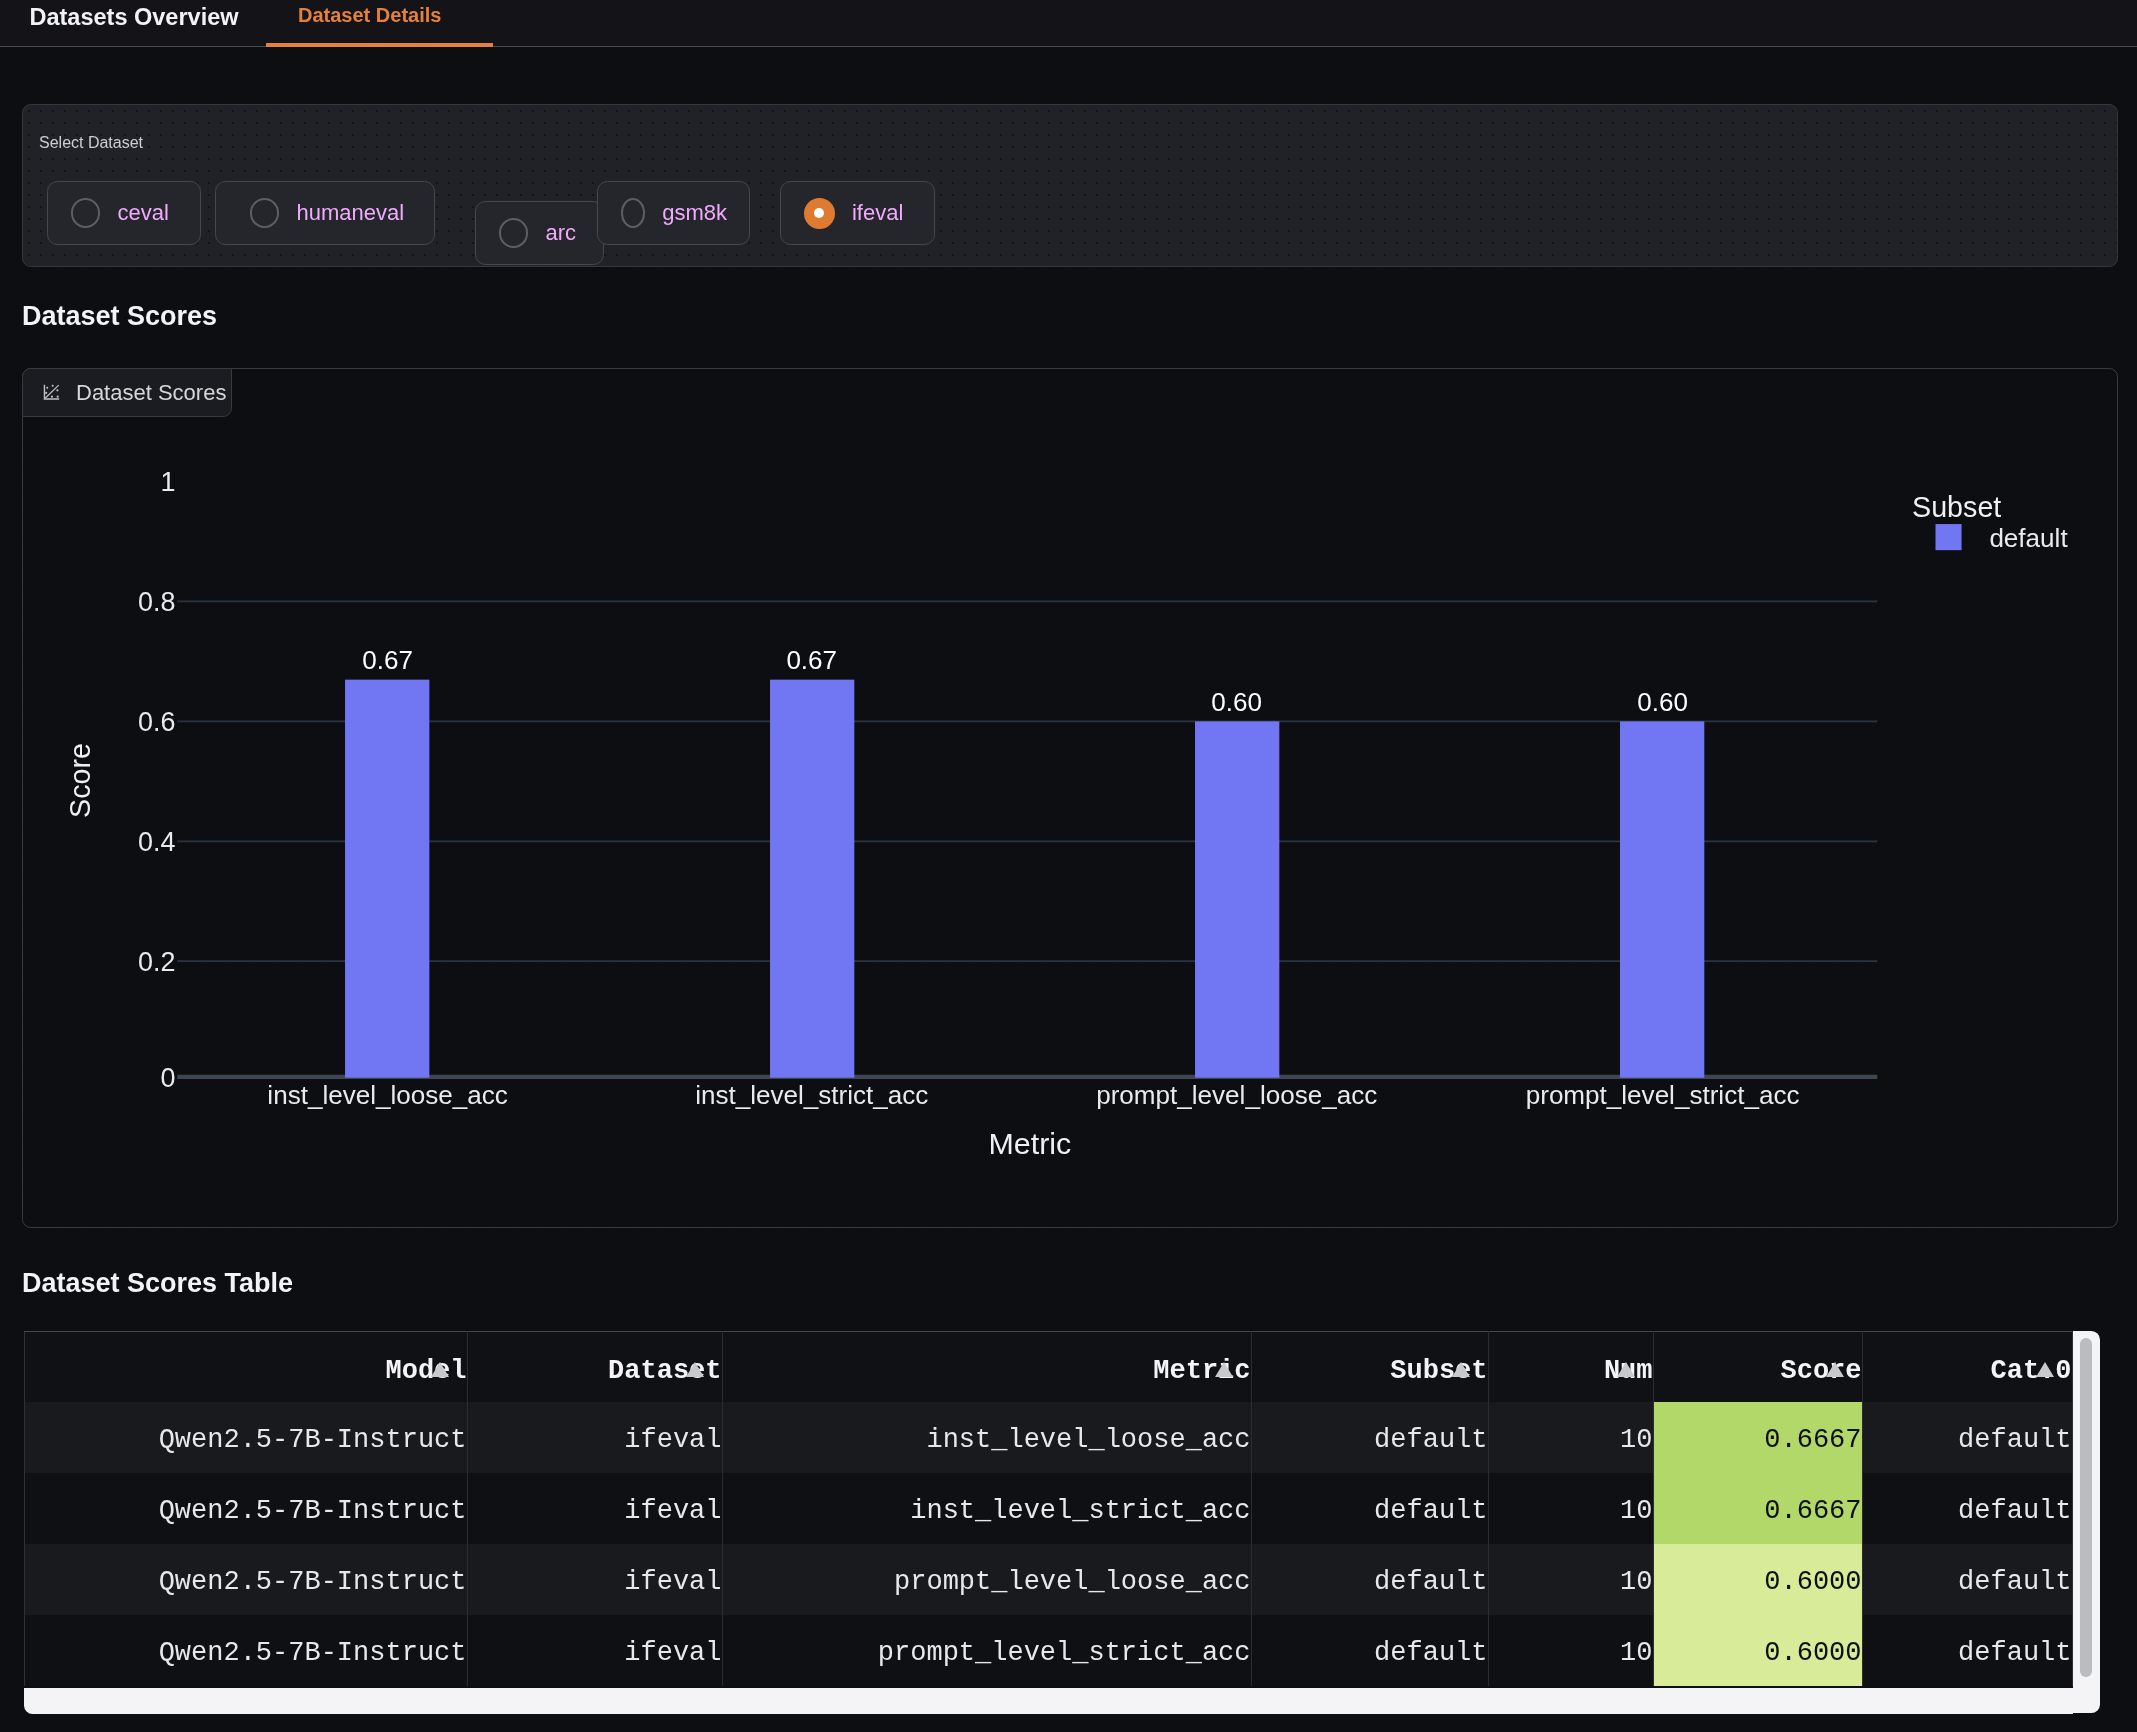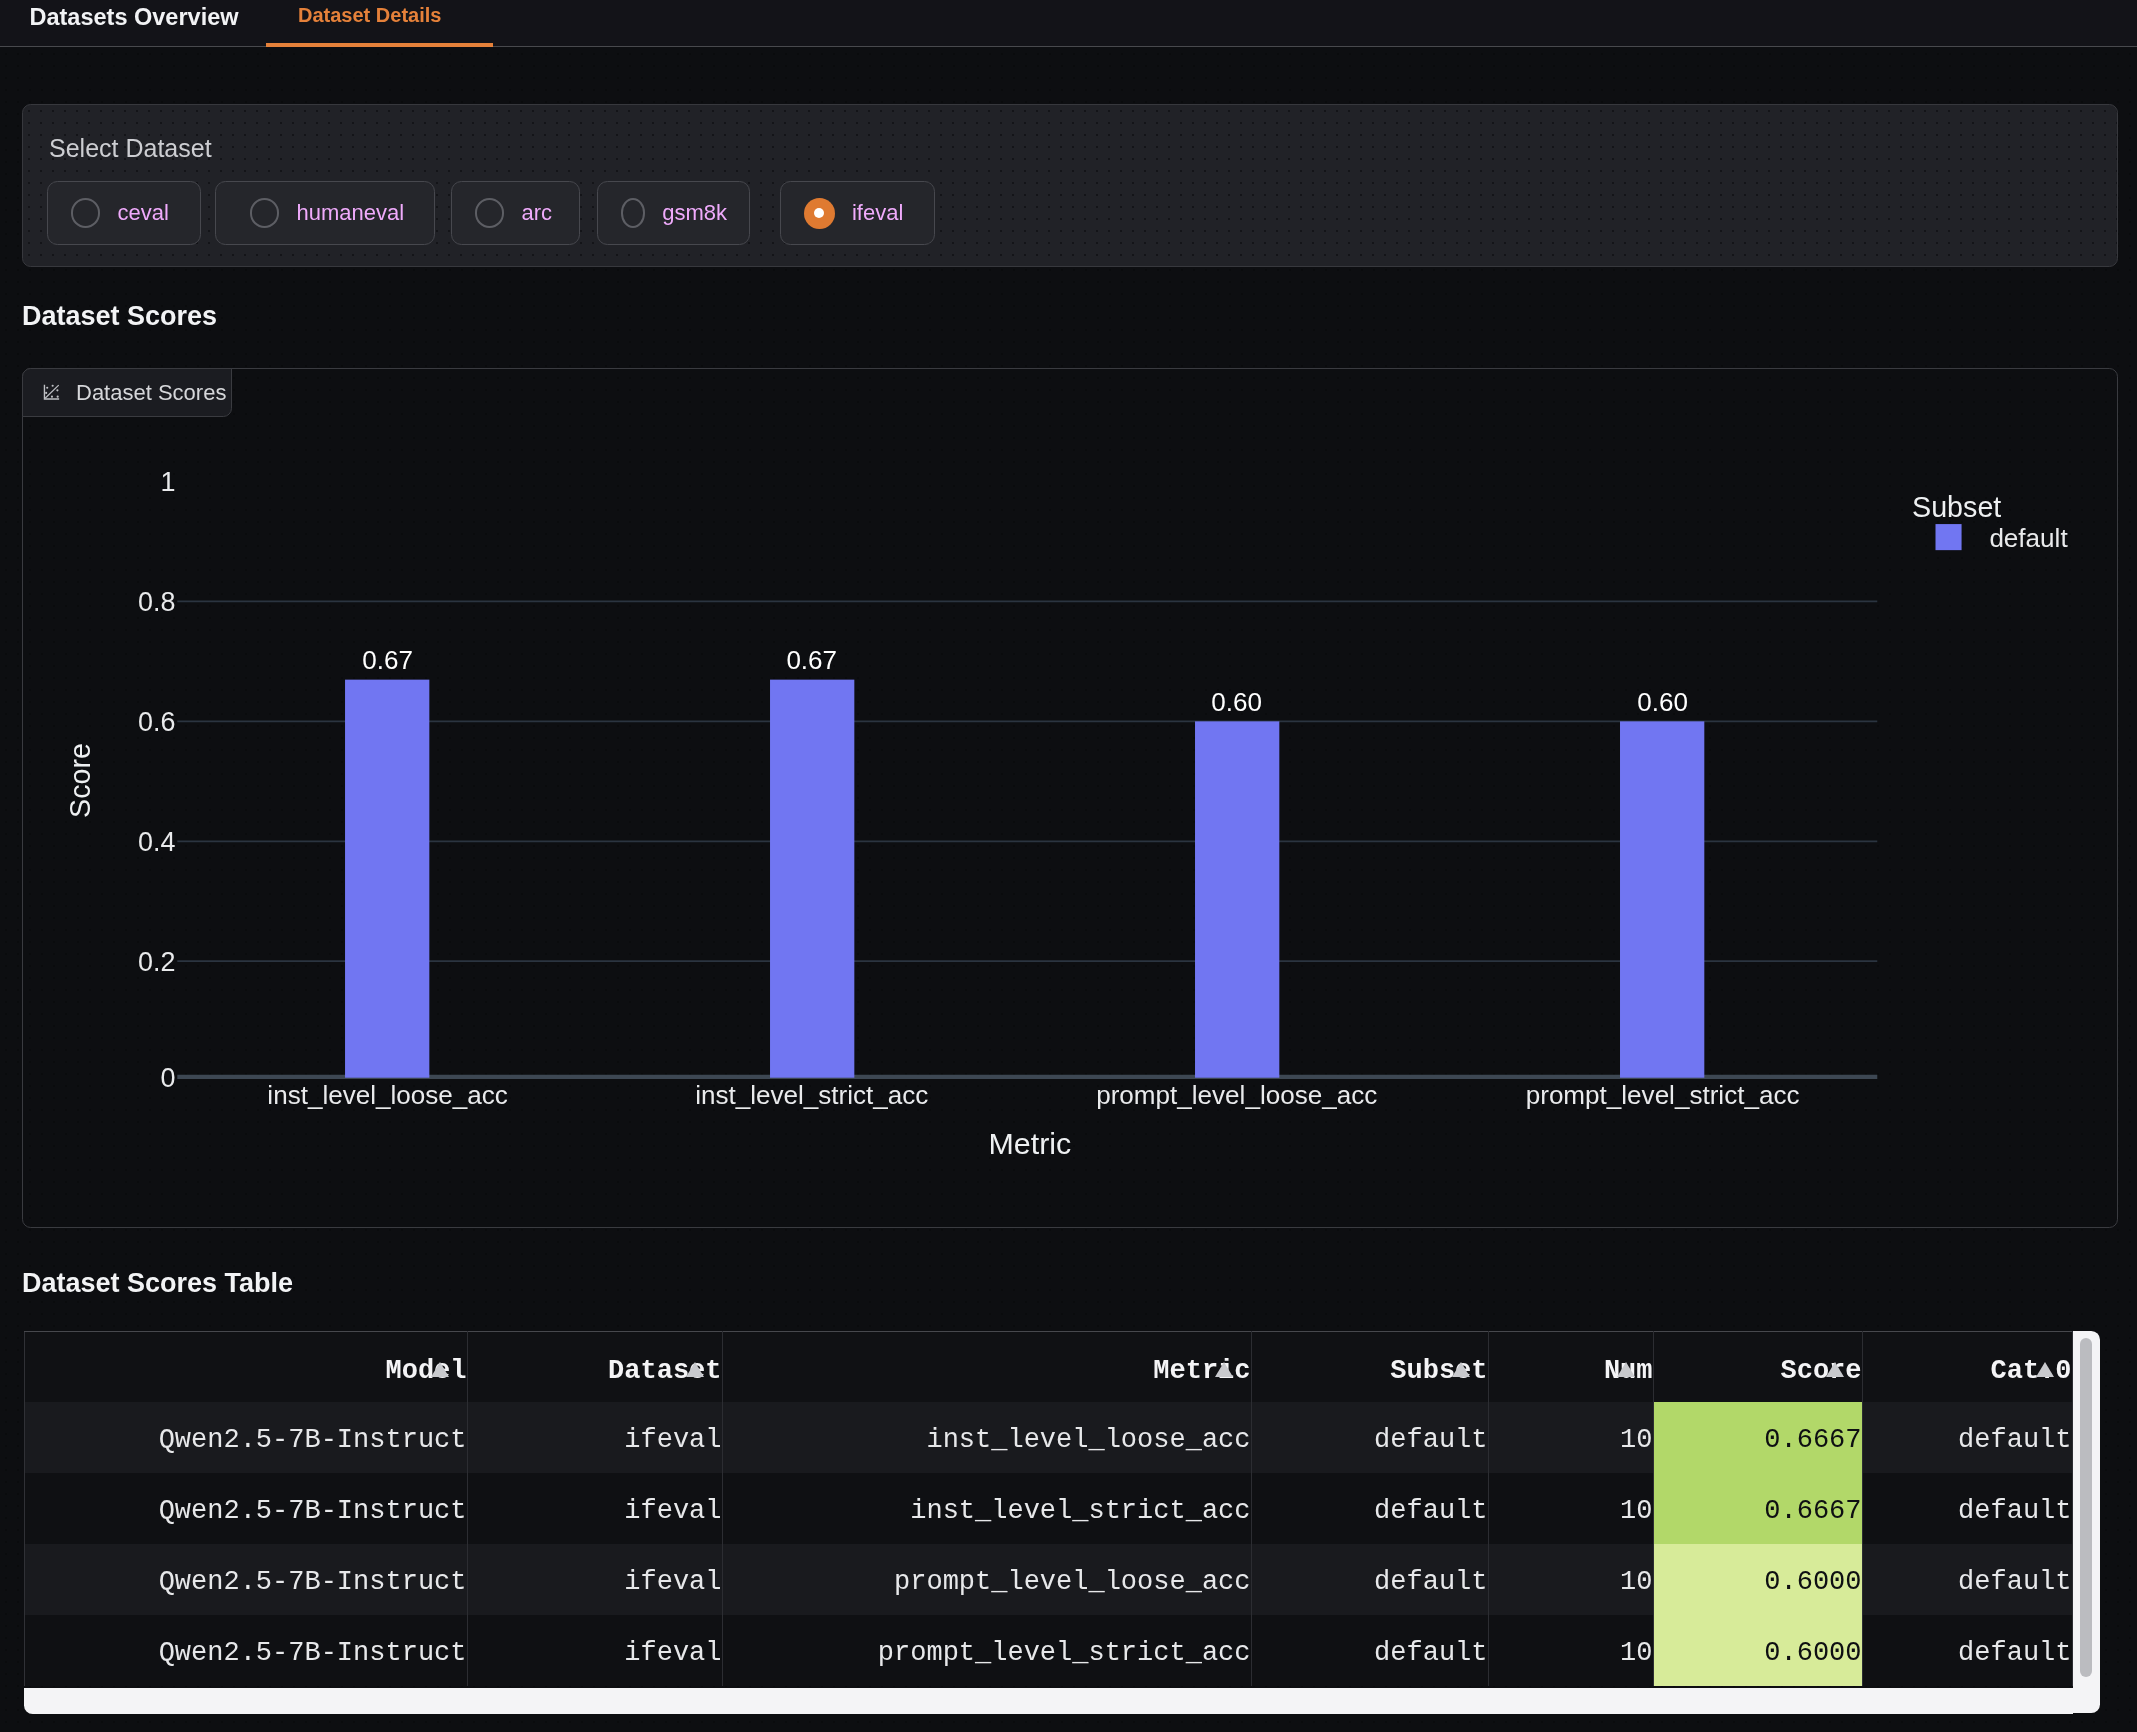--- a/index.html
+++ b/index.html
@@ -14,21 +14,21 @@
 .abs { position:absolute; }
 
 
 #tabbar { position:absolute; left:0; top:0; width:2138px; height:47px; background:#131318; border-bottom:1.7px solid #48494d; }
 #tab1 { position:absolute; left:29.5px; top:3.5px; font-size:23.5px; font-weight:600; color:#f2f3f5;text-align:center; }
 #tab2 { position:absolute; left:298px; top:3.5px; font-size:20px; font-weight:600; color:#e5813a; }
 #tabline { position:absolute; left:266px; top:43px; width:227px; height:3.5px; background:#e5813a; }
 
 
 #selpanel { position:absolute; left:22px; top:104px; width:2096px; height:163px; background-color:#212227; background-image:radial-gradient(circle, rgba(8,9,11,0.55) 1.2px, transparent 1.3px); background-size:12px 12px; border:0.9px solid #37383d; border-radius:8.7px; }
-#sellabel { position:absolute; left:26px; top:29px; font-size:25px; color:#cdced2; }
+#sellabel { position:absolute; left:16px; top:29px; font-size:16px; color:#cdced2; }
 .chip { position:absolute; top:76px; height:64px; border:1.7px solid #47484e; border-radius:10.4px; background:#25262b; display:flex; align-items:center; }
 .chip .circ { width:29.5px; height:29.5px; border-radius:50%; border:2.6px solid #5d5e64; margin-left:22.6px; }
 .chip .circ.on { width:31px; height:31px; border:none; background:#df7a31; position:relative; }
 .chip .circ.on:after { content:""; position:absolute; left:10.4px; top:10.4px; width:10.4px; height:10.4px; border-radius:50%; background:#fff; }
 .chip .ctext { margin-left:17.4px; margin-right:22px; font-size:22px; color:#f0abfc;text-align:right; }
 
 
 .h2 { position:absolute; left:22px; font-size:27px; font-weight:700; color:#f2f3f5; }
 
 
@@ -61,21 +61,21 @@
 <div id="selpanel">
   <div id="sellabel">Select Dataset</div>
   <div class="chip" style="left:24px;width:154px;">
       <div class="circ"></div>
       <div class="ctext">ceval</div>
     </div>
   <div class="chip" style="left:192px;width:220px;padding-left:11px;">
       <div class="circ"></div>
       <div class="ctext">humaneval</div>
     </div>
-  <div class="chip" style="left:428px;width:129px;">
+  <div class="chip" style="left:452px;width:129px;margin-top:20px;">
       <div class="circ"></div>
       <div class="ctext">arc</div>
     </div>
   <div class="chip" style="left:574px;width:153px;">
       <div class="circ"></div>
       <div class="ctext">gsm8k</div>
     </div>
   <div class="chip" style="left:757px;width:155px;">
       <div class="circ on"></div>
       <div class="ctext">ifeval</div>

